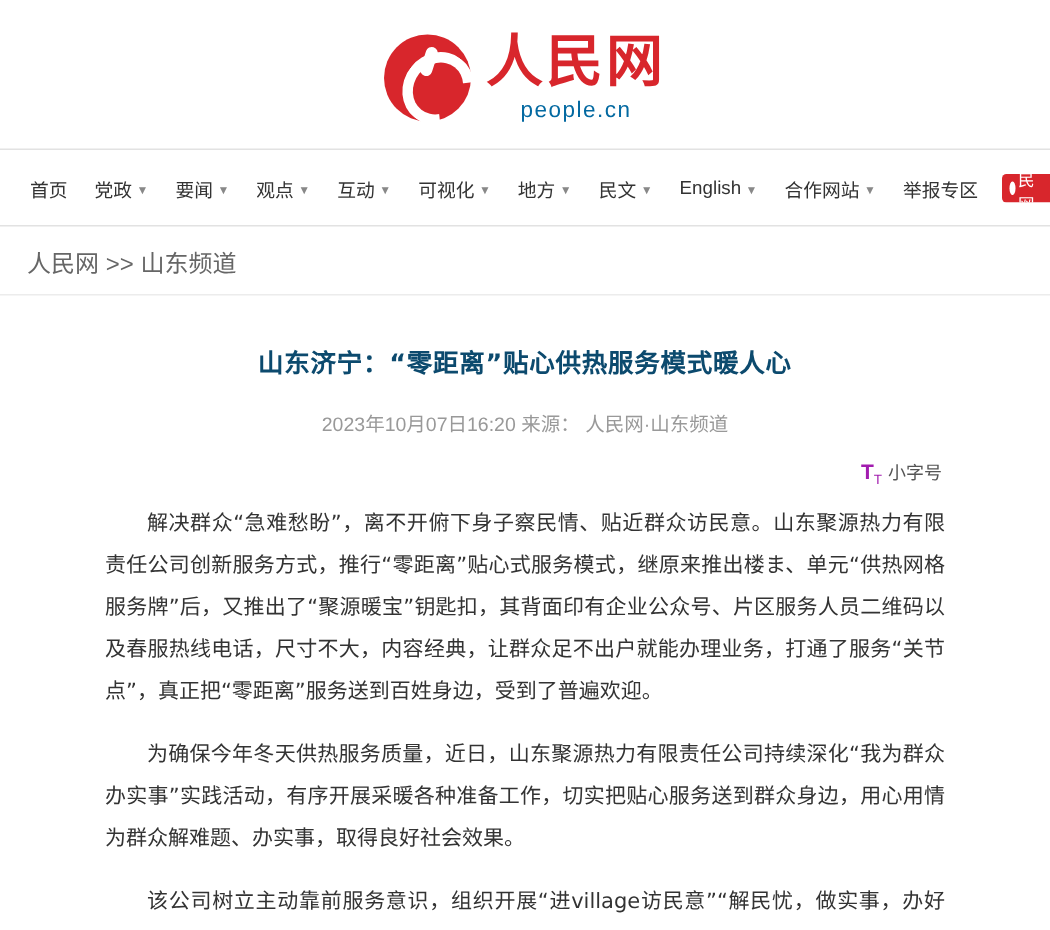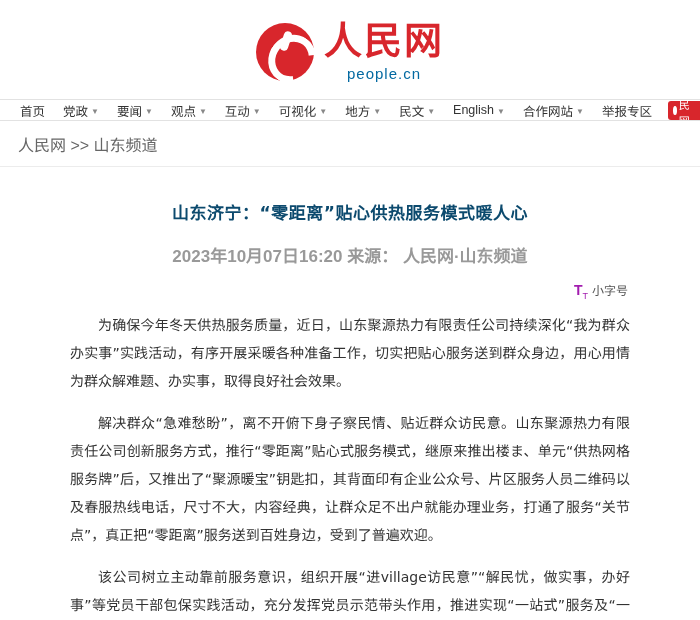--- a/index.html
+++ b/index.html
@@ -80,21 +80,21 @@
     color: #0369a1;
     letter-spacing: 1px;
     margin-top: 6px;
     text-align: center;
   }
 
   
   .navbar {
     border-top: 1px solid #e2e2e2;
     border-bottom: 1px solid #e2e2e2;
-    height: 22px;
+    height: 52px;
     display: flex;
     align-items: center;
     padding: 0 12px;
     font-size: 12.5px;
     color: #333;
     background: #fff;
   }
   .nav-items {
     display: flex;
     align-items: center;
@@ -168,24 +168,23 @@
     font-size: 17px;
     font-weight: bold;
     color: #0c4a6e;
     text-align: center;
     line-height: 1.4;
     letter-spacing: 0.5px;
     font-family: "DejaVu Sans", "Liberation Sans", sans-serif;
   }
   .article-meta {
     text-align: center;
-    font-size: 17px;
+    font-size: 13px;
     color: #999;
     margin-top: 16px;
-    font-weight: bold;
   }
   .font-size-ctl {
     display: flex;
     justify-content: flex-end;
     align-items: baseline;
     gap: 4px;
     font-size: 12px;
     color: #555;
     margin-top: 14px;
     padding-right: 2px;
@@ -296,18 +295,18 @@
     <span>来源：</span>
     <span>人民网·山东频道</span>
   </div>
 
   <div class="font-size-ctl">
     <span class="tt">T<sub>T</sub></span>
     <span class="lbl">小字号</span>
   </div>
 
   <div class="article-body">
+    <p>解决群众“急难愁盼”，离不开俯下身子察民情、贴近群众访民意。山东聚源热力有限责任公司创新服务方式，推行“零距离”贴心式服务模式，继原来推出楼ま、单元“供热网格服务牌”后，又推出了“聚源暖宝”钥匙扣，其背面印有企业公众号、片区服务人员二维码以及春服热线电话，尺寸不大，内容经典，让群众足不出户就能办理业务，打通了服务“关节点”，真正把“零距离”服务送到百姓身边，受到了普遍欢迎。</p>
     <p>为确保今年冬天供热服务质量，近日，山东聚源热力有限责任公司持续深化“我为群众办实事”实践活动，有序开展采暖各种准备工作，切实把贴心服务送到群众身边，用心用情为群众解难题、办实事，取得良好社会效果。</p>
-    <p>解决群众“急难愁盼”，离不开俯下身子察民情、贴近群众访民意。山东聚源热力有限责任公司创新服务方式，推行“零距离”贴心式服务模式，继原来推出楼ま、单元“供热网格服务牌”后，又推出了“聚源暖宝”钥匙扣，其背面印有企业公众号、片区服务人员二维码以及春服热线电话，尺寸不大，内容经典，让群众足不出户就能办理业务，打通了服务“关节点”，真正把“零距离”服务送到百姓身边，受到了普遍欢迎。</p>
     <p>该公司树立主动靠前服务意识，组织开展“进village访民意”“解民忧，做实事，办好事”等党员干部包保实践活动，充分发挥党员示范带头作用，推进实现“一站式”服务及“一户一策”机制，做到“一个电话，立刻上门”，发现问题制定切实可行的整改措施，逐户逐项彻底帮助用户解决问题，确保今冬安全正常用暖，让用户满意放心。</p>
 
   </div>
 </div>
 
 </body></html>

